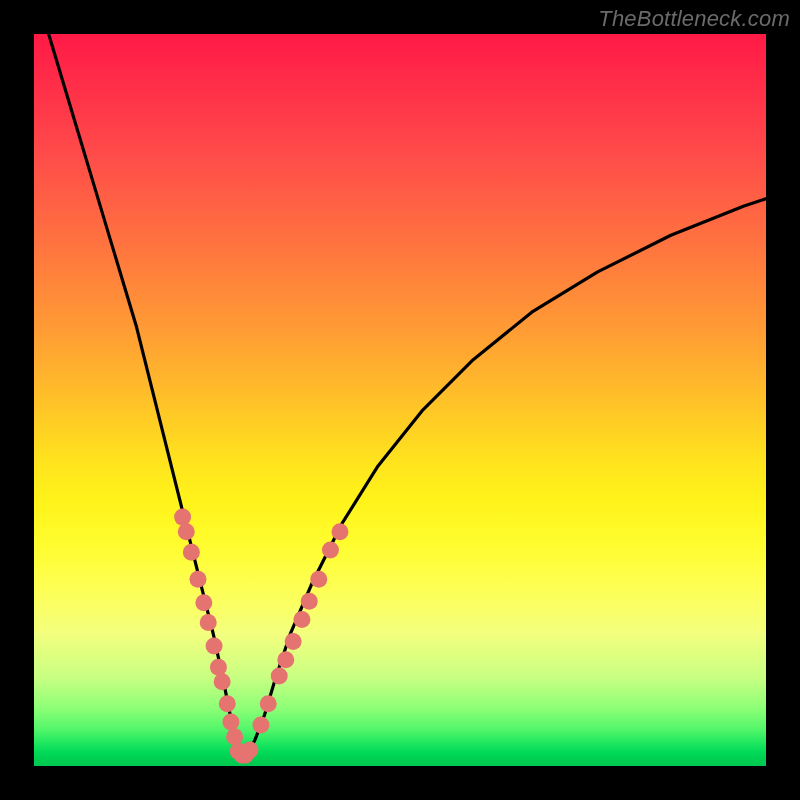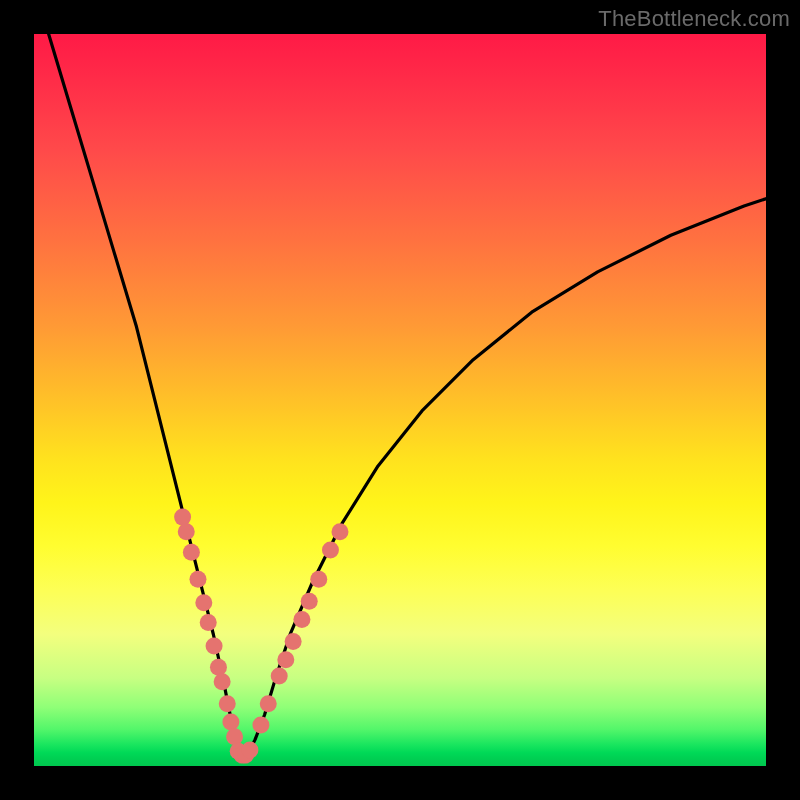--- a/index.html
+++ b/index.html
@@ -11,20 +11,21 @@
     background: #000;
     font-family: Arial, Helvetica, sans-serif;
   }
   .frame {
     position: absolute;
     top: 0;
     left: 0;
     width: 800px;
     height: 800px;
     background: #000;
+    font-style: italic;
   }
   .plot {
     position: absolute;
     top: 34px;
     left: 34px;
     width: 732px;
     height: 732px;
     overflow: hidden;
   }
   .gradient {

